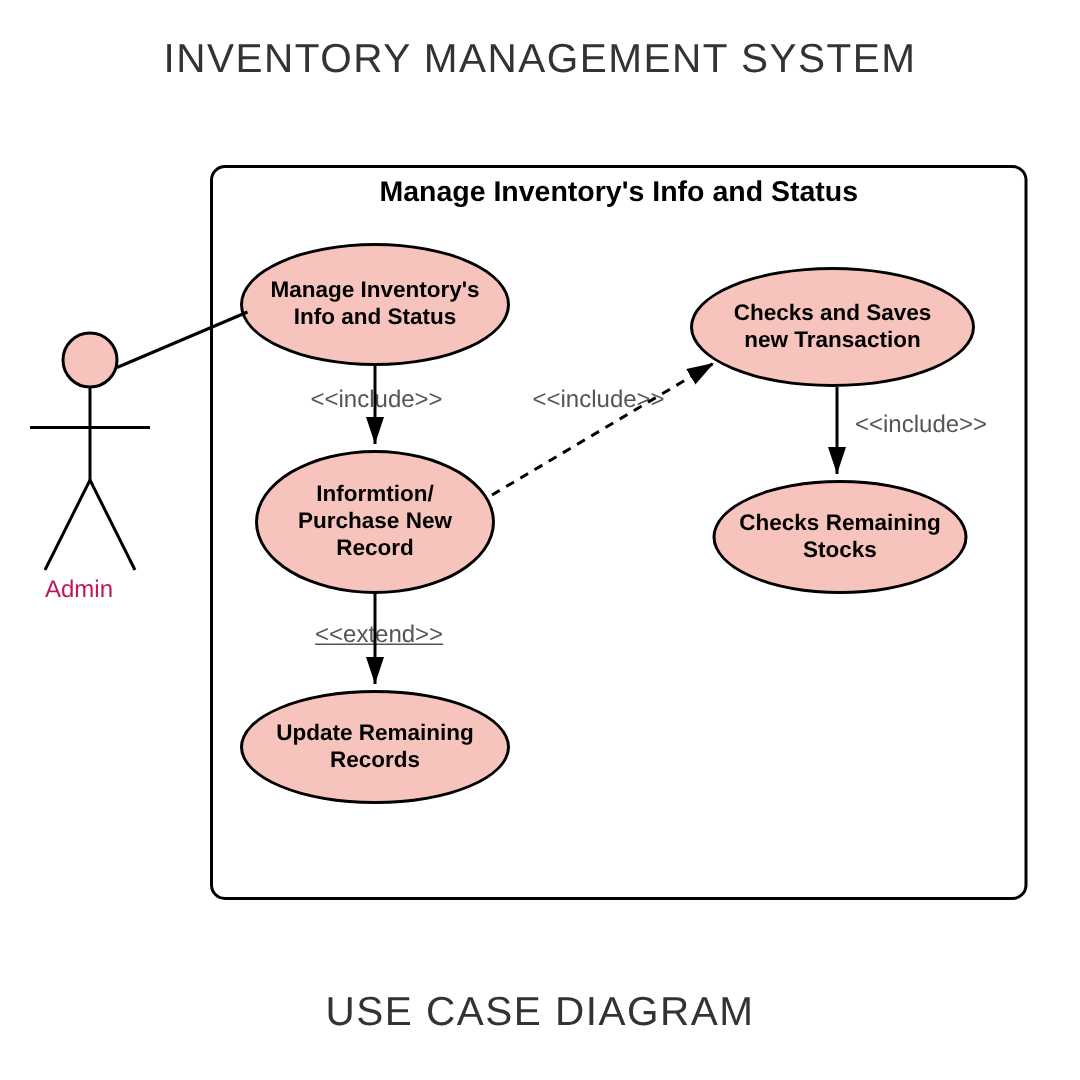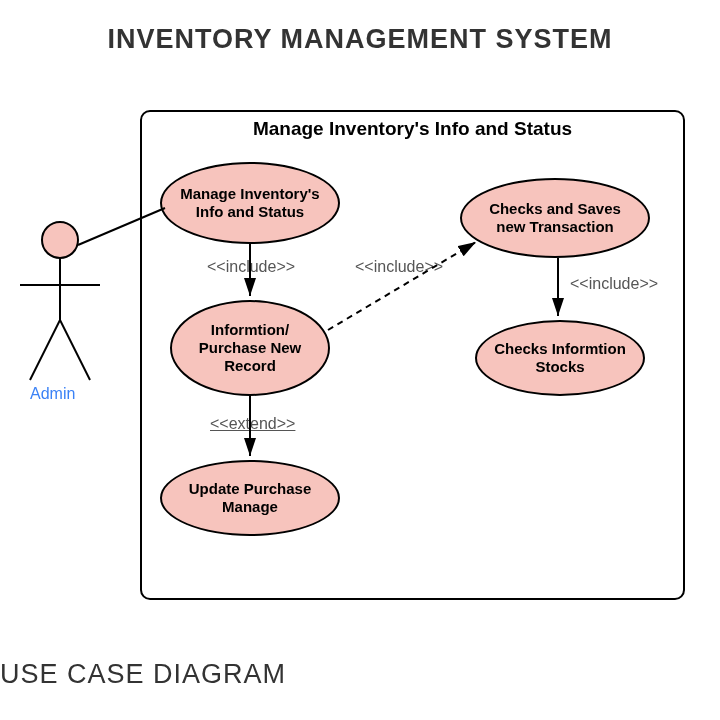--- a/index.html
+++ b/index.html
@@ -11,29 +11,29 @@
     font-family: Arial, sans-serif;
     position: relative;
     overflow: hidden;
   }
   .title {
     position: absolute;
     top: 24px;
     left: 0; right: 0;
     text-align: center;
     font-size: 27px;
-    font-weight: 700;
+    font-weight: 400;
     letter-spacing: 1px;
     color: #333;
   }
   .footer {
     position: absolute;
     bottom: 30px;
     left: 0; right: 0;
-    text-align: left;
+    text-align: center;
     font-size: 27px;
     font-weight: 300;
     letter-spacing: 1px;
     color: #333;
   }
   .system-box {
     position: absolute;
     left: 140px;
     top: 110px;
     width: 545px;
@@ -66,21 +66,21 @@
     line-height: 1.2;
   }
   .rel-label {
     position: absolute;
     font-size: 16px;
     color: #555;
   }
   .actor-label {
     position: absolute;
     font-size: 16px;
-    color: #3b82f6;
+    color: #be185d;
     text-align: center;
   }
   svg.arrows {
     position: absolute;
     left: 0; top: 0;
     width: 720px; height: 720px;
     pointer-events: none;
   }
 </style>
 </head>
@@ -98,23 +98,23 @@
   <line x1="60" y1="320" x2="90" y2="380" stroke="#000" stroke-width="2"></line>
 </svg>
 <div class="actor-label" style="left:30px; top:385px;">Admin</div>
 
 <div class="system-box">
   <div class="system-label">Manage Inventory's Info and Status</div>
 </div>
 
 <div class="usecase" style="left:160px; top:162px; width:180px; height:82px;">Manage Inventory's Info and Status</div>
 <div class="usecase" style="left:170px; top:300px; width:160px; height:96px;">Informtion/ Purchase New Record</div>
-<div class="usecase" style="left:160px; top:460px; width:180px; height:76px;">Update Purchase Manage</div>
+<div class="usecase" style="left:160px; top:460px; width:180px; height:76px;">Update Remaining Records</div>
 <div class="usecase" style="left:460px; top:178px; width:190px; height:80px;">Checks and Saves new Transaction</div>
-<div class="usecase" style="left:475px; top:320px; width:170px; height:76px;">Checks Informtion Stocks</div>
+<div class="usecase" style="left:475px; top:320px; width:170px; height:76px;">Checks Remaining Stocks</div>
 
 <div class="rel-label" style="left:207px; top:258px;">&lt;&lt;include&gt;&gt;</div>
 <div class="rel-label" style="left:355px; top:258px;">&lt;&lt;include&gt;&gt;</div>
 <div class="rel-label" style="left:210px; top:415px;text-decoration:underline;">&lt;&lt;extend&gt;&gt;</div>
 <div class="rel-label" style="left:570px; top:275px;">&lt;&lt;include&gt;&gt;</div>
 
 <svg class="arrows">
   <defs>
     <marker id="arr" markerWidth="10" markerHeight="10" refX="9" refY="3" orient="auto" markerUnits="strokeWidth">
       <path d="M0,0 L9,3 L0,6 Z" fill="#000"></path>

